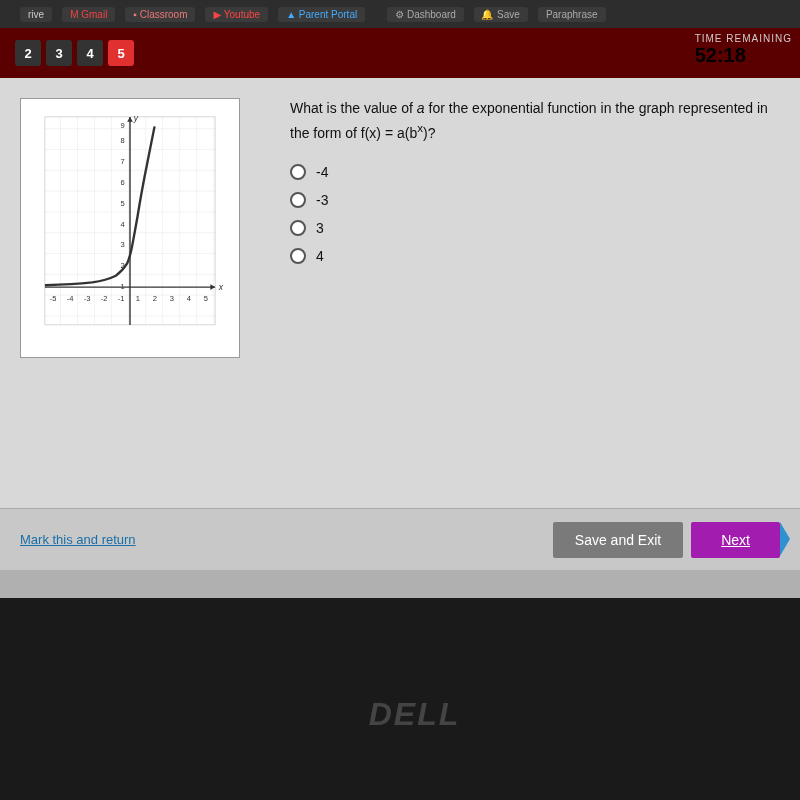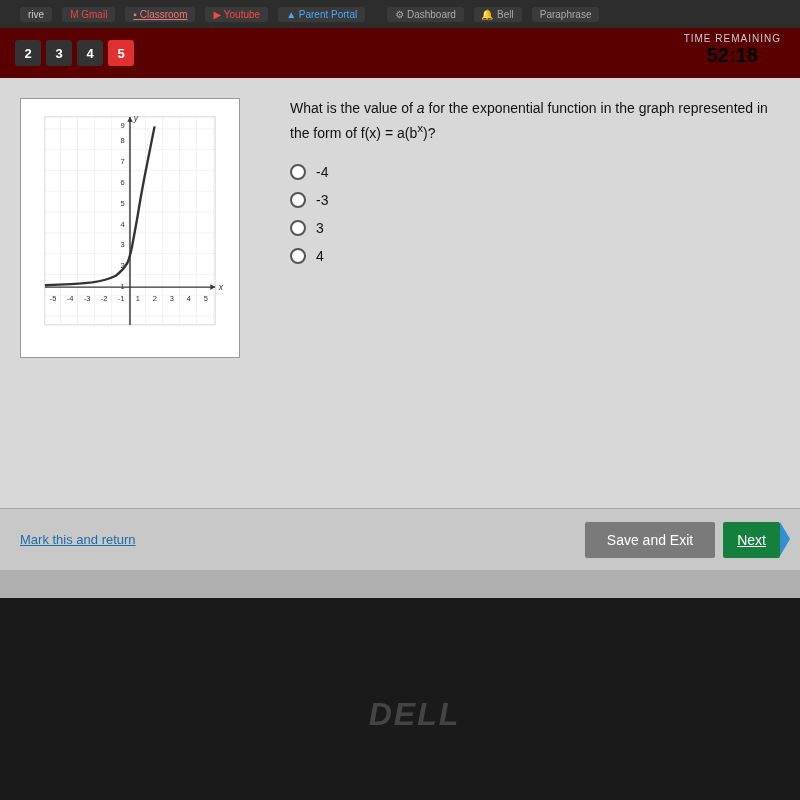--- a/index.html
+++ b/index.html
@@ -22,21 +22,21 @@
       font-size: 11px;
       color: #ccc;
     }
     .browser-tab {
       background: #3a3a3a;
       padding: 2px 8px;
       border-radius: 3px;
       font-size: 10px;
     }
     .browser-tab.gmail { color: #e44; }
-    .browser-tab.classroom { color: #e77; text-decoration: underline; }
+    .browser-tab.classroom { color: #e77; }
     .browser-tab.youtube { color: #f44; }
     .browser-tab.portal { color: #4af; }
     .browser-tab.dashboard { color: #aaa; margin-left: 12px; }
     .browser-tab.bell { color: #aaa; }
     .browser-tab.para { color: #aaa; }
 
     
     .exam-wrapper {
       background: #b0b0b0;
       width: 800px;
@@ -173,24 +173,24 @@
     .btn-save {
       background: #7a7a7a;
       color: white;
       border: none;
       padding: 10px 22px;
       font-size: 14px;
       cursor: pointer;
       border-radius: 2px;
     }
     .btn-next {
-      background: #15803d;
+      background: #a21caf;
       color: white;
       border: none;
-      padding: 10px 14px;
+      padding: 10px 30px;
       font-size: 14px;
       cursor: pointer;
       border-radius: 2px;
       position: relative;
       text-decoration: underline;
     }
     .btn-next::after {
       content: '';
       position: absolute;
       right: -10px;
@@ -234,34 +234,34 @@
 </head>
 <body>
 
 <div class="browser-bar">
   <span class="browser-tab">rive</span>
   <span class="browser-tab gmail">M Gmail</span>
   <span class="browser-tab classroom">▪ Classroom</span>
   <span class="browser-tab youtube">▶ Youtube</span>
   <span class="browser-tab portal">▲ Parent Portal</span>
   <span class="browser-tab dashboard">⚙ Dashboard</span>
-  <span class="browser-tab bell">🔔 Bell</span>
+  <span class="browser-tab bell">🔔 Save</span>
   <span class="browser-tab para">Paraphrase</span>
 </div>
 
 <div class="exam-wrapper">
 
   <div class="top-bar">
     <div class="question-nums">
       <div class="q-num">2</div>
       <div class="q-num">3</div>
       <div class="q-num">4</div>
       <div class="q-num active">5</div>
     </div>
-    <div style="position:absolute; right:19px; top:5px; text-align:center;">
+    <div style="position:absolute; right:8px; top:5px; text-align:left;">
       <div class="time-label">TIME REMAINING</div>
       <div class="time-value">52:18</div>
     </div>
   </div>
 
   <div class="content-area">
 
     <div class="graph-section">
       <div class="graph-container">
         <svg class="graph-canvas" viewBox="0 0 220 255" xmlns="http://www.w3.org/2000/svg">

